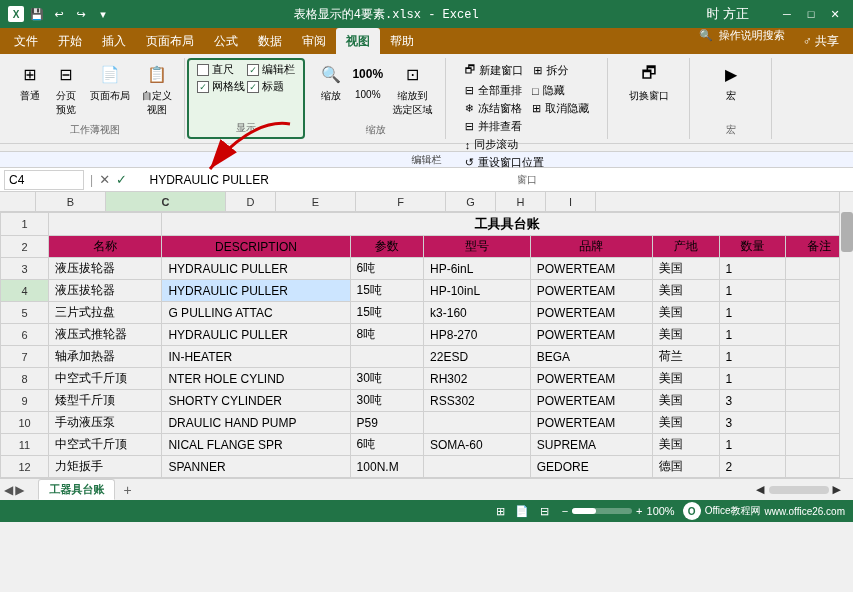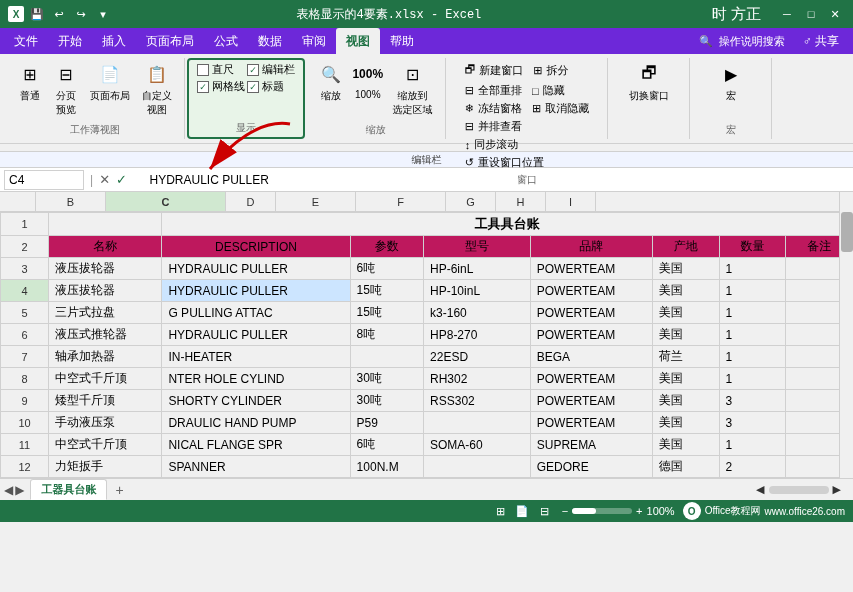--- a/index.html
+++ b/index.html
@@ -17,23 +17,23 @@
     }
     .title-bar-left { display: flex; align-items: center; gap: 4px; }
     .title-bar-center { flex: 1; text-align: center; font-size: 12px; font-family: Liberation Mono, monospace; }
     .title-bar-right { display: flex; align-items: center; gap: 4px; }
     .title-icon { width: 16px; height: 16px; background: #fff; border-radius: 2px; display: flex; align-items: center; justify-content: center; }
     .win-btn { width: 20px; height: 20px; display: flex; align-items: center; justify-content: center; cursor: pointer; font-size: 11px; color: white; }
     .quick-btn { width: 18px; height: 18px; display: flex; align-items: center; justify-content: center; color: white; font-size: 11px; cursor: pointer; border-radius: 2px; }
 
     
     .ribbon-tabs {
-      background: #6d28d9;
-      display: flex;
-      align-items: center;
+      background: #a16207;
+      display: flex;
+      align-items: flex-start;
       padding: 0 4px;
       height: 26px;
     }
     .ribbon-tab {
       padding: 4px 10px;
       font-size: 12px;
       color: white;
       cursor: pointer;
       height: 26px;
       display: flex;
@@ -180,21 +180,21 @@
     }
     .sheet-tab {
       padding: 2px 10px;
       border: 1px solid #d0d0d0;
       border-bottom: none;
       background: white;
       font-size: 11px;
       cursor: pointer;
       border-radius: 3px 3px 0 0;
     }
-    .sheet-tab.active { background: white; border-bottom: 1px solid white; color: #217346; font-weight: bold; }
+    .sheet-tab.active { background: white; border-bottom: 1px solid white; color: #217346; font-weight: bold; margin-left: 8px; }
     .sheet-tab-add { padding: 2px 6px; font-size: 14px; cursor: pointer; color: #666; }
 
     
     .status-bar {
       background: #217346;
       color: white;
       height: 22px;
       display: flex;
       align-items: center;
       justify-content: space-between;
@@ -254,21 +254,21 @@
       <span style="color:#217346;font-weight:bold;font-size:10px;">X</span>
     </div>
 
     <div class="quick-btn" title="保存">💾</div>
     <div class="quick-btn" title="撤销">↩</div>
     <div class="quick-btn" title="重做">↪</div>
     <div class="quick-btn">▾</div>
   </div>
   <div class="title-bar-center">表格显示的4要素.xlsx - Excel</div>
   <div class="title-bar-right">
-    <span style="font-size:15px;margin-right:12px;padding-left:46px;">时 方正</span>
+    <span style="font-size:13px;margin-right:24px;padding-left:46px;">时 方正</span>
     <div class="win-btn">─</div>
     <div class="win-btn">□</div>
     <div class="win-btn win-btn-close">✕</div>
   </div>
 </div>
 
 <div class="ribbon-tabs">
   <div class="ribbon-tab">文件</div>
   <div class="ribbon-tab">开始</div>
   <div class="ribbon-tab">插入</div>

